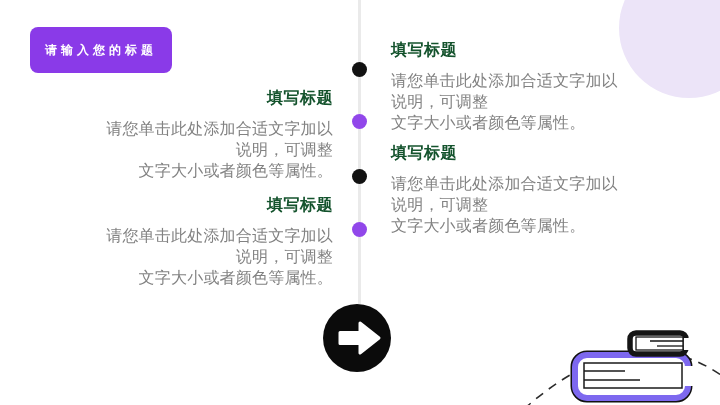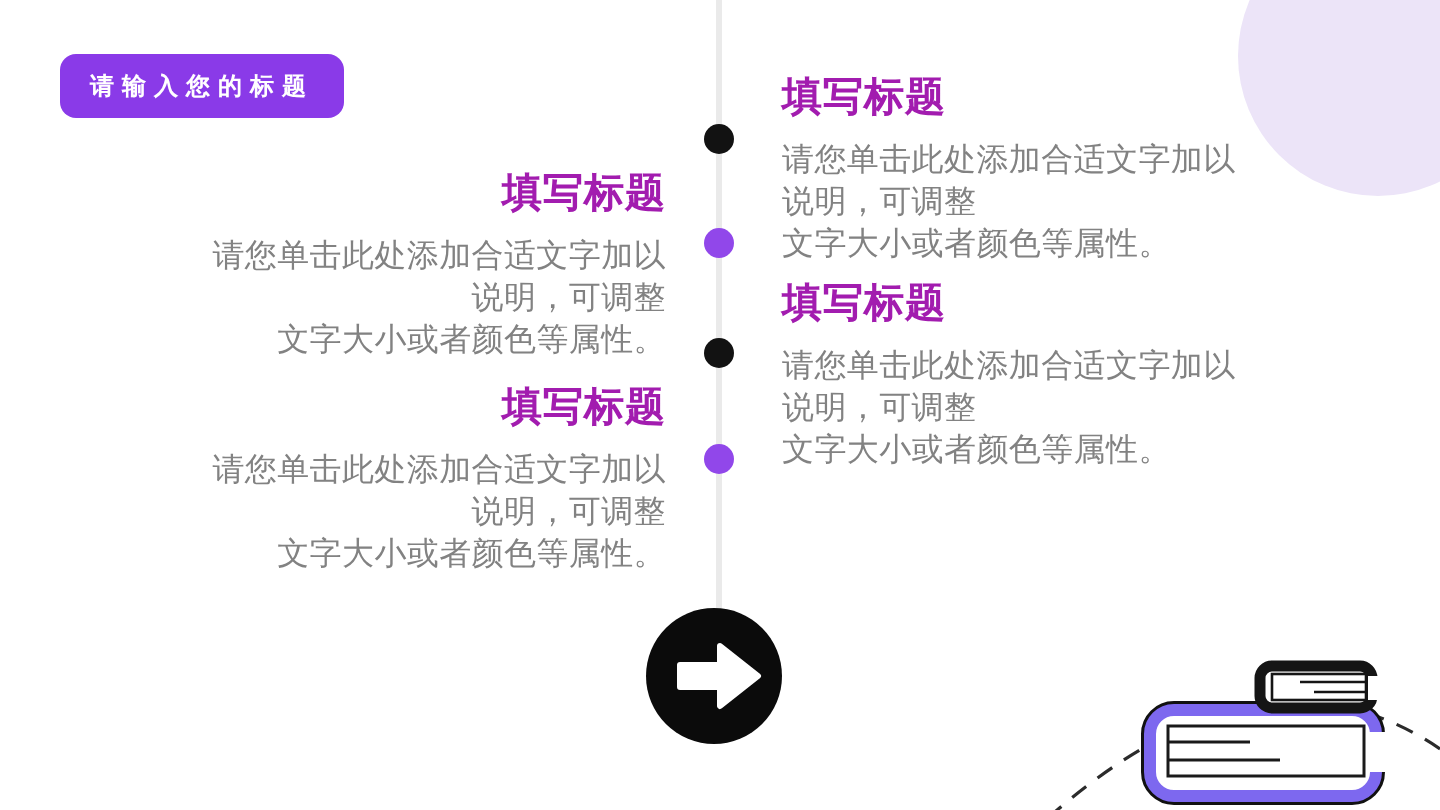--- a/index.html
+++ b/index.html
@@ -5,37 +5,37 @@
   html,body{margin:0;padding:0;background:#ffffff;}
   .stage{
     position:relative;width:720px;height:405px;overflow:hidden;background:#ffffff;
     font-family:"Liberation Sans",sans-serif;
   }
   .corner-circle{
     position:absolute;left:619px;top:-42px;width:140px;height:140px;
     border-radius:50%;background:#ece4f8;
   }
   .badge{
-    position:absolute;left:30px;top:27px;height:32px;padding:0 15px;
+    position:absolute;left:30px;top:27px;height:46px;padding:0 15px;
     background:#8a3ae8;border-radius:8px;
     display:inline-flex;align-items:center;justify-content:center;
     color:#ffffff;font-size:12px;font-weight:bold;letter-spacing:4px;
   }
   .vline{
     position:absolute;left:358px;top:0;width:3px;height:304px;background:#eaeaea;
   }
   .dot{position:absolute;width:15px;height:15px;border-radius:50%;}
   .dot-black{background:#121212;}
   .dot-purple{background:#9147ea;}
   .dot1{left:352px;top:62px;}
   .dot2{left:352px;top:114px;}
   .dot3{left:352px;top:169px;}
   .dot4{left:352px;top:222px;}
   .tl-item{position:absolute;width:235px;}
-  .tl-item .item-title{font-size:20px;font-weight:bold;color:#a21caf;line-height:22px;letter-spacing:0.5px;font-family:Liberation Mono, monospace;}
+  .tl-item .item-title{font-size:16px;font-weight:bold;color:#14532d;line-height:22px;letter-spacing:0.5px;font-family:Liberation Mono, monospace;}
   .tl-item .item-body{margin-top:8px;font-size:16px;color:#828282;line-height:21px;letter-spacing:0.2px;}
   .tl-right{left:391px;text-align:left;}
   .tl-left{right:387px;text-align:right;}
   .item-r1{top:40px;}
   .item-l1{top:88px;}
   .item-r2{top:143px;}
   .item-l2{top:195px;}
   .next-btn{
     position:absolute;left:323px;top:304px;width:68px;height:68px;border-radius:50%;
     background:#0b0b0b;border:none;cursor:pointer;padding:0;display:block;

